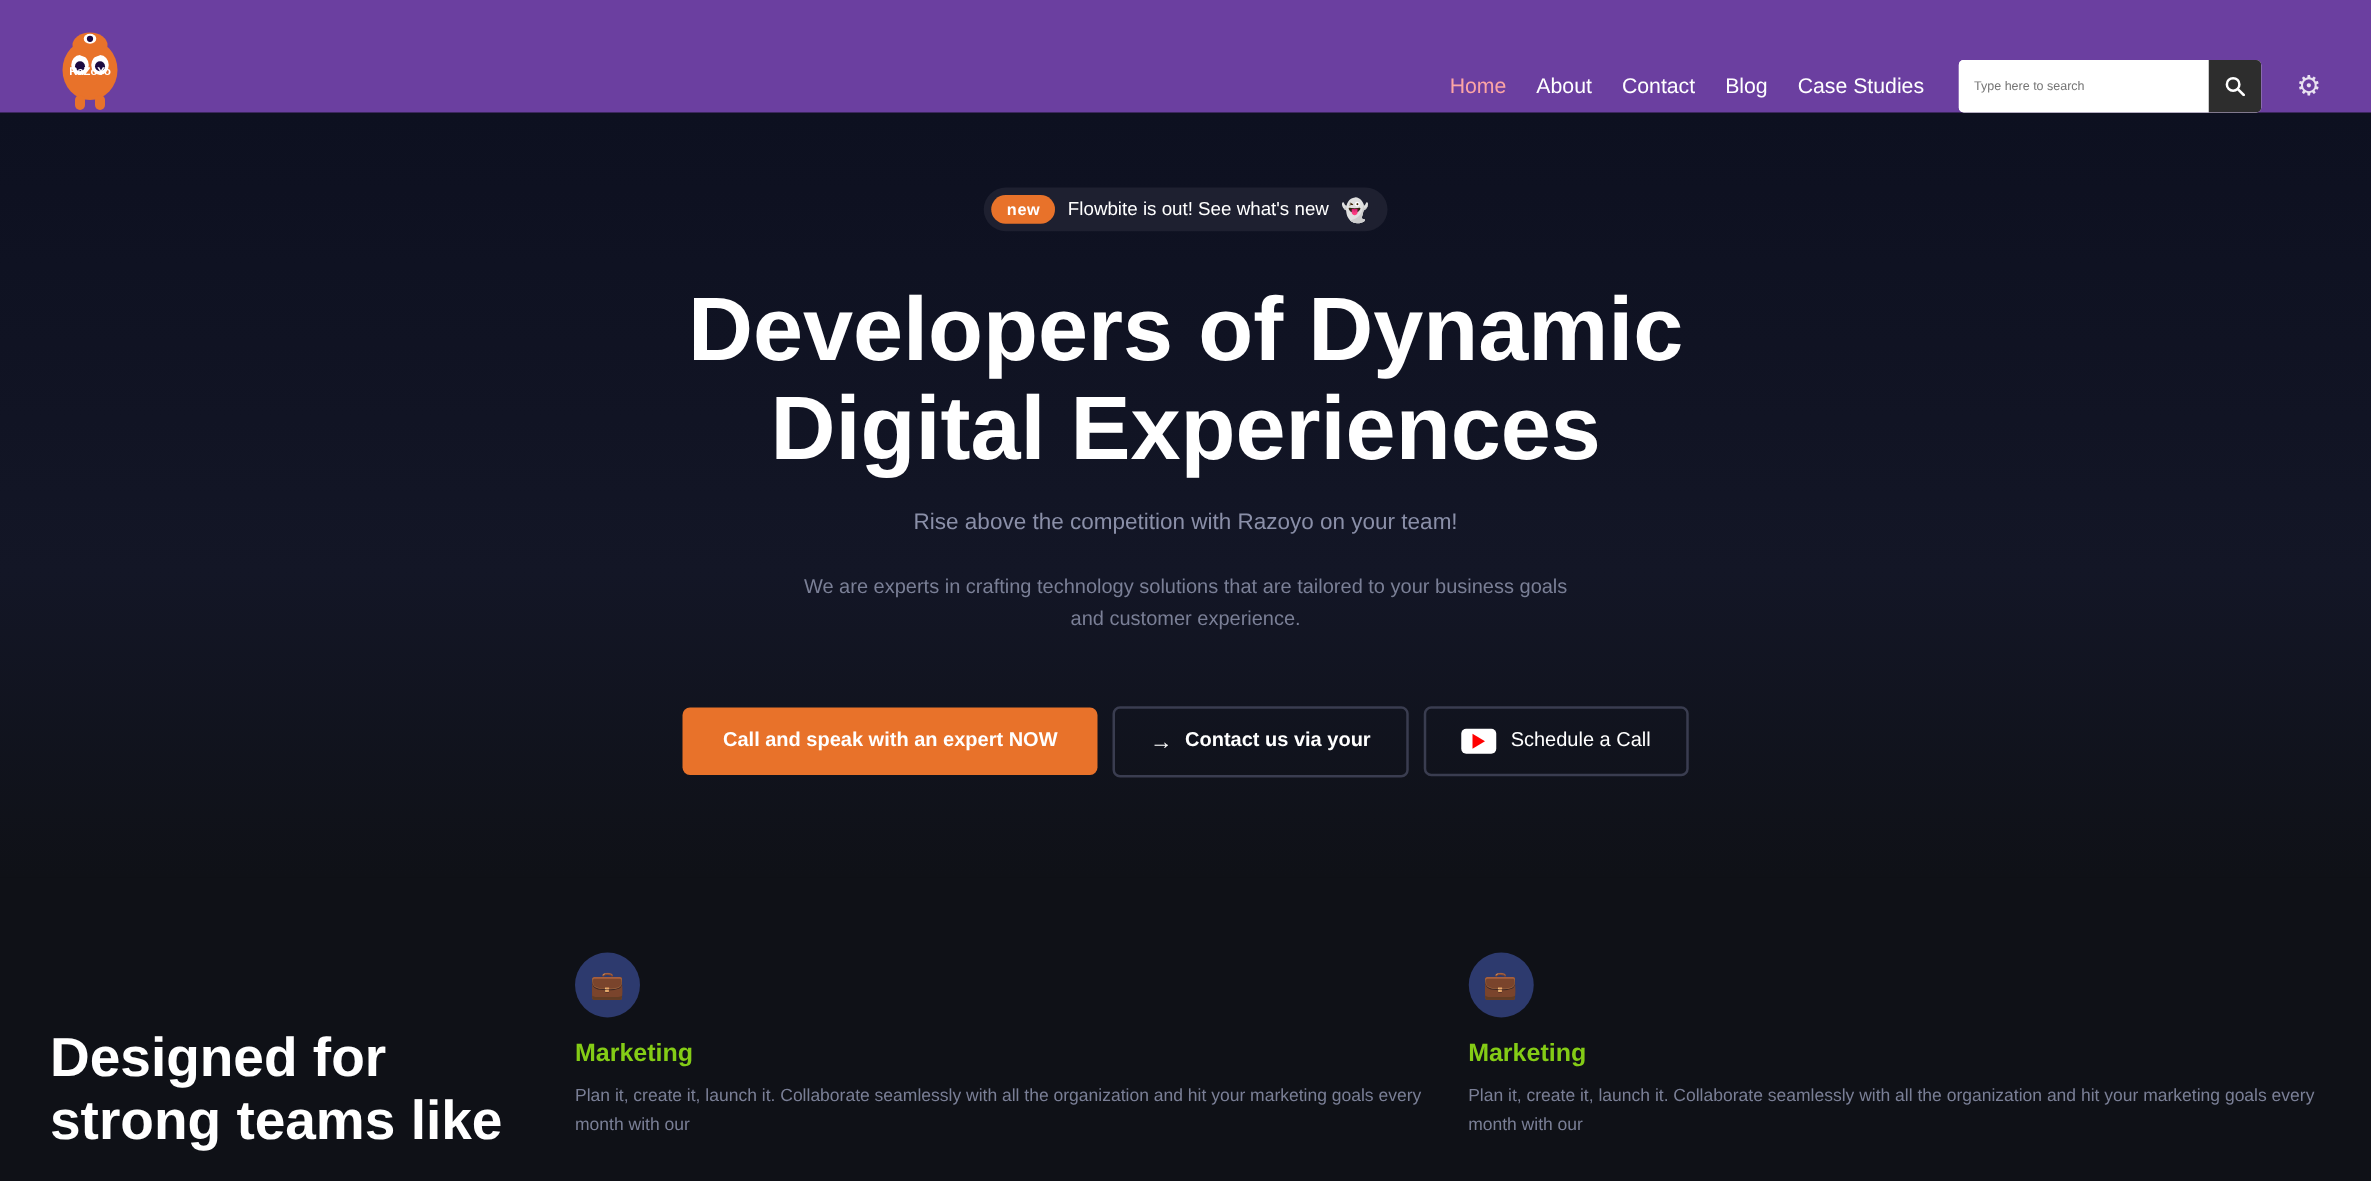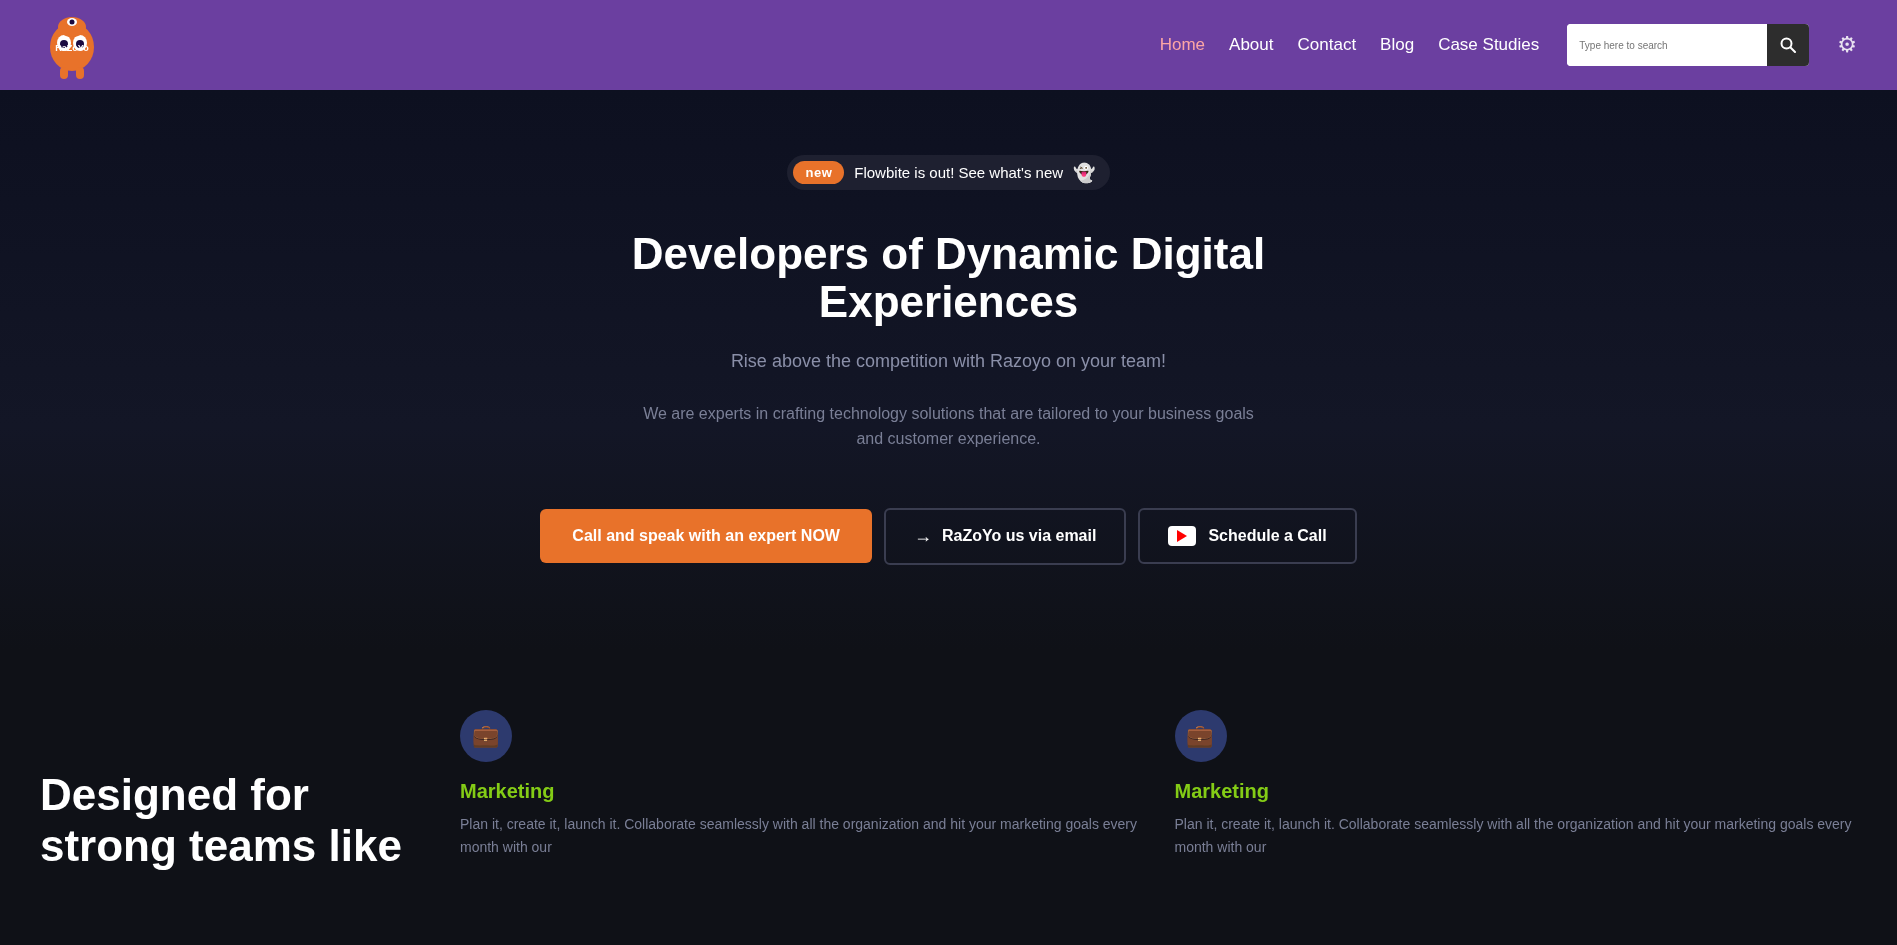--- a/index.html
+++ b/index.html
@@ -2,21 +2,21 @@
 <html><head>
   <meta charset="utf-8">
   <style>
     * { margin: 0; padding: 0; box-sizing: border-box; }
     body { font-family: 'Segoe UI', Arial, sans-serif; background: #0f1117; color: #fff; overflow-x: hidden; }
 
     
     .navbar {
       background: #6b3fa0;
       display: flex;
-      align-items: center;
+      align-items: flex-end;
       justify-content: space-between;
       padding: 0 40px;
       height: 90px;
       position: relative;
       z-index: 10;
     }
     .navbar-logo {
       display: flex;
       align-items: center;
     }
@@ -113,21 +113,21 @@
     }
     .badge-text {
       color: #fff;
       font-size: 15px;
     }
     .badge-ghost {
       margin-left: 10px;
       font-size: 18px;
     }
     .hero-title {
-      font-size: 44px;
+      font-size: 72px;
       font-weight: 900;
       line-height: 1.1;
       color: #fff;
       max-width: 860px;
       margin-bottom: 24px;
     }
     .hero-subtitle {
       font-size: 18px;
       color: #8a8fa8;
       margin-bottom: 29px;
@@ -174,21 +174,21 @@
     }
     .btn-secondary .arrow {
       font-size: 18px;
     }
     .btn-yt {
       background: transparent;
       color: #fff;
       border: 2px solid #3a3d50;
       padding: 16px 28px;
       font-size: 16px;
-      font-weight: 700;
+      font-weight: 400;
       border-radius: 6px;
       cursor: pointer;
       display: flex;
       align-items: center;
       gap: 12px;
       white-space: nowrap;
     }
     .yt-icon {
       width: 28px;
       height: 20px;
@@ -315,21 +315,21 @@
   </div>
 
   <h1 class="hero-title">Developers of Dynamic Digital Experiences</h1>
   <p class="hero-subtitle">Rise above the competition with Razoyo on your team!</p>
   <p class="hero-desc">We are experts in crafting technology solutions that are tailored to your business goals and customer experience.</p>
 
   <div class="hero-buttons">
     <button class="btn-primary">Call and speak with an expert NOW</button>
     <button class="btn-secondary">
       <span class="arrow">→</span>
-      <span>RaZoYo us via email</span>
+      <span>Contact us via your</span>
     </button>
     <button class="btn-yt">
       <div class="yt-icon">
         <div class="yt-triangle"></div>
       </div>
       <span>Schedule a Call</span>
     </button>
   </div>
 </section>
 

